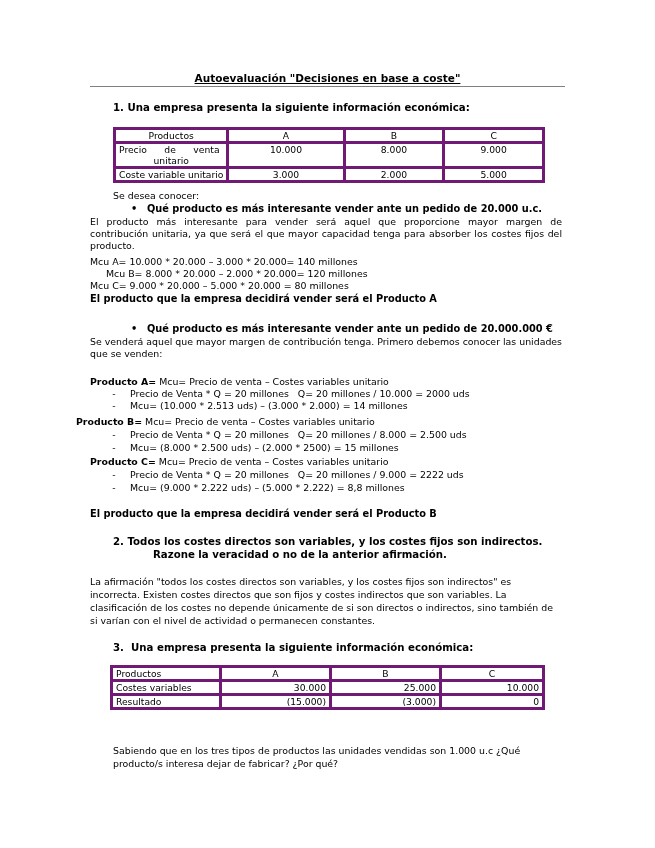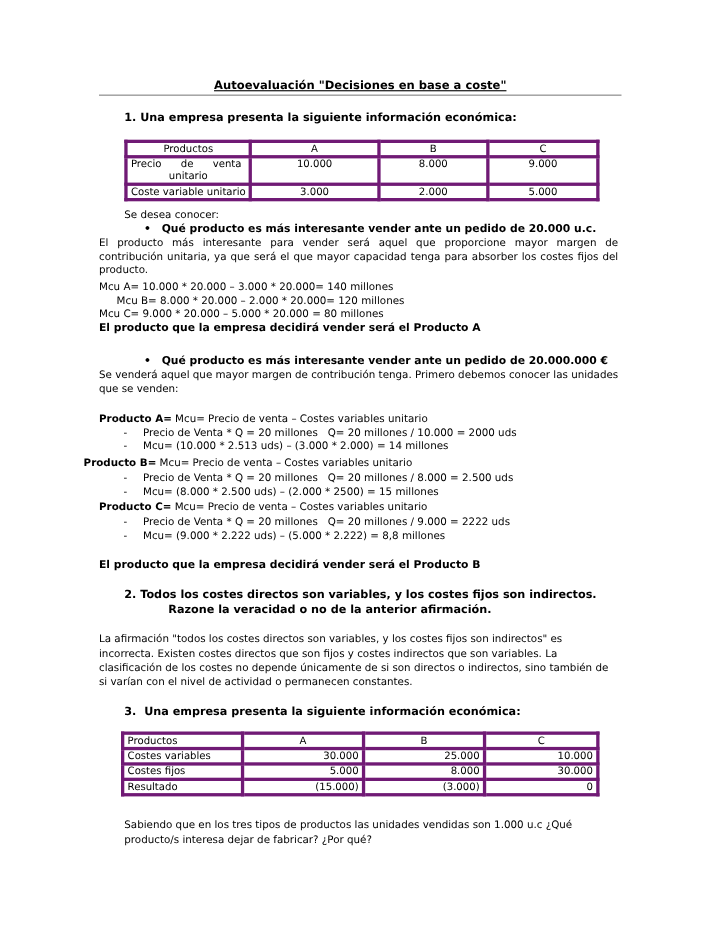--- a/index.html
+++ b/index.html
@@ -108,26 +108,20 @@
     <td class="hdr" style="width:101px;">B</td>
     <td class="hdr">C</td>
   </tr>
   <tr>
     <td>Costes variables</td>
     <td class="num">30.000</td>
     <td class="num">25.000</td>
     <td class="num">10.000</td>
   </tr>
   <tr>
-    <td>Costes fijos</td>
-    <td class="num">5.000</td>
-    <td class="num">8.000</td>
-    <td class="num">30.000</td>
-  </tr>
-  <tr>
     <td>Resultado</td>
     <td class="num">(15.000)</td>
     <td class="num">(3.000)</td>
     <td class="num">0</td>
   </tr>
 </tbody>
   </table>
 
 <div class="abs line" style="left:113px; top:745px;">Sabiendo que en los tres tipos de productos las unidades vendidas son 1.000 u.c ¿Qué</div>
 <div class="abs line" style="left:113px; top:758px;">producto/s interesa dejar de fabricar? ¿Por qué?</div>

